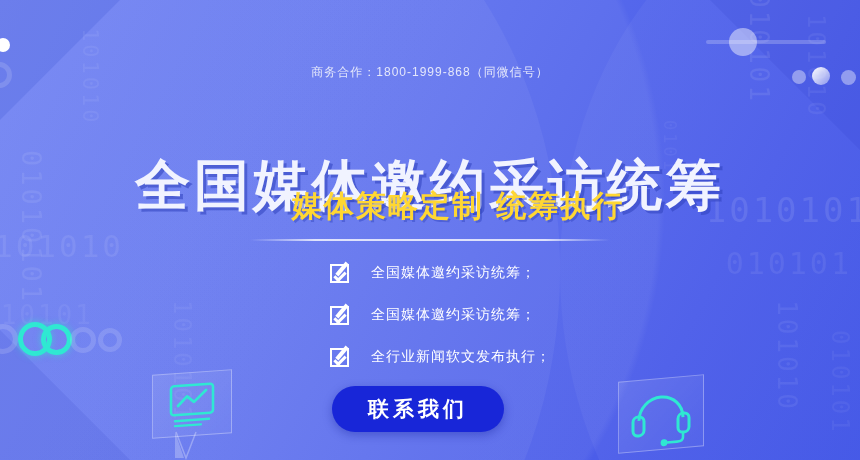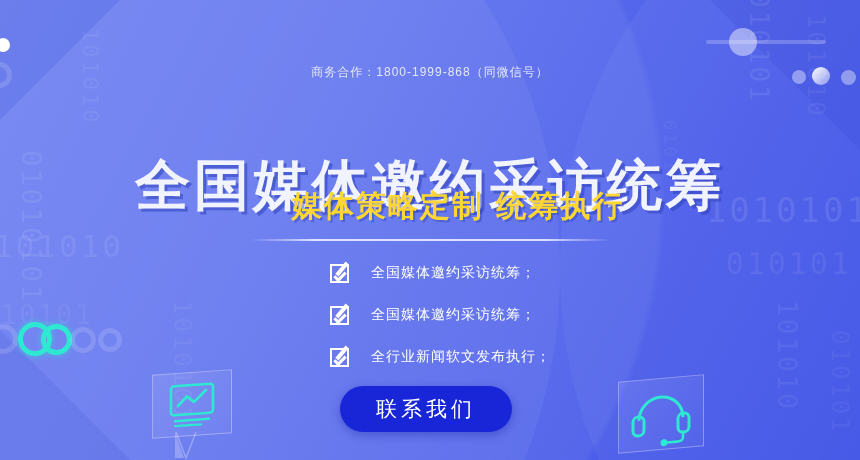--- a/index.html
+++ b/index.html
@@ -117,23 +117,23 @@
   }
   .cbox .tick-tail{
     position:absolute;left:8px;top:-5px;width:4px;height:16px;
     background:#fff;transform:rotate(40deg);
   }
   .bullet-text{
     margin-left:22px;font-size:14px;color:#ffffff;letter-spacing:1px;
   }
 
   .cta{
-    position:absolute;left:340px;top:386px;width:172px;height:46px;
+    position:absolute;left:332px;top:386px;width:172px;height:46px;
     border-radius:23px;background:#1826d8;border:none;cursor:pointer;
-    color:#ffffff;font-size:21px;font-weight:normal;letter-spacing:4px;
+    color:#ffffff;font-size:21px;font-weight:bold;letter-spacing:4px;
     font-family:"DejaVu Sans","Liberation Sans",sans-serif;
     box-shadow:0 3px 10px rgba(13,25,150,0.35);
     display:flex;align-items:center;justify-content:center;
   }
 </style>
 </head>
 <body>
 
 <div id="banner">
 

